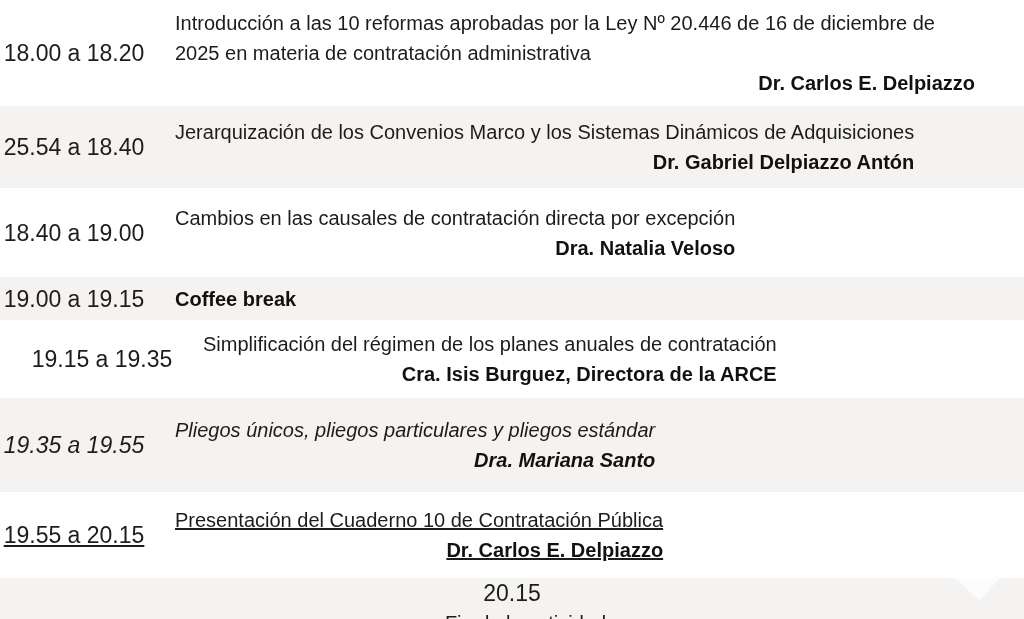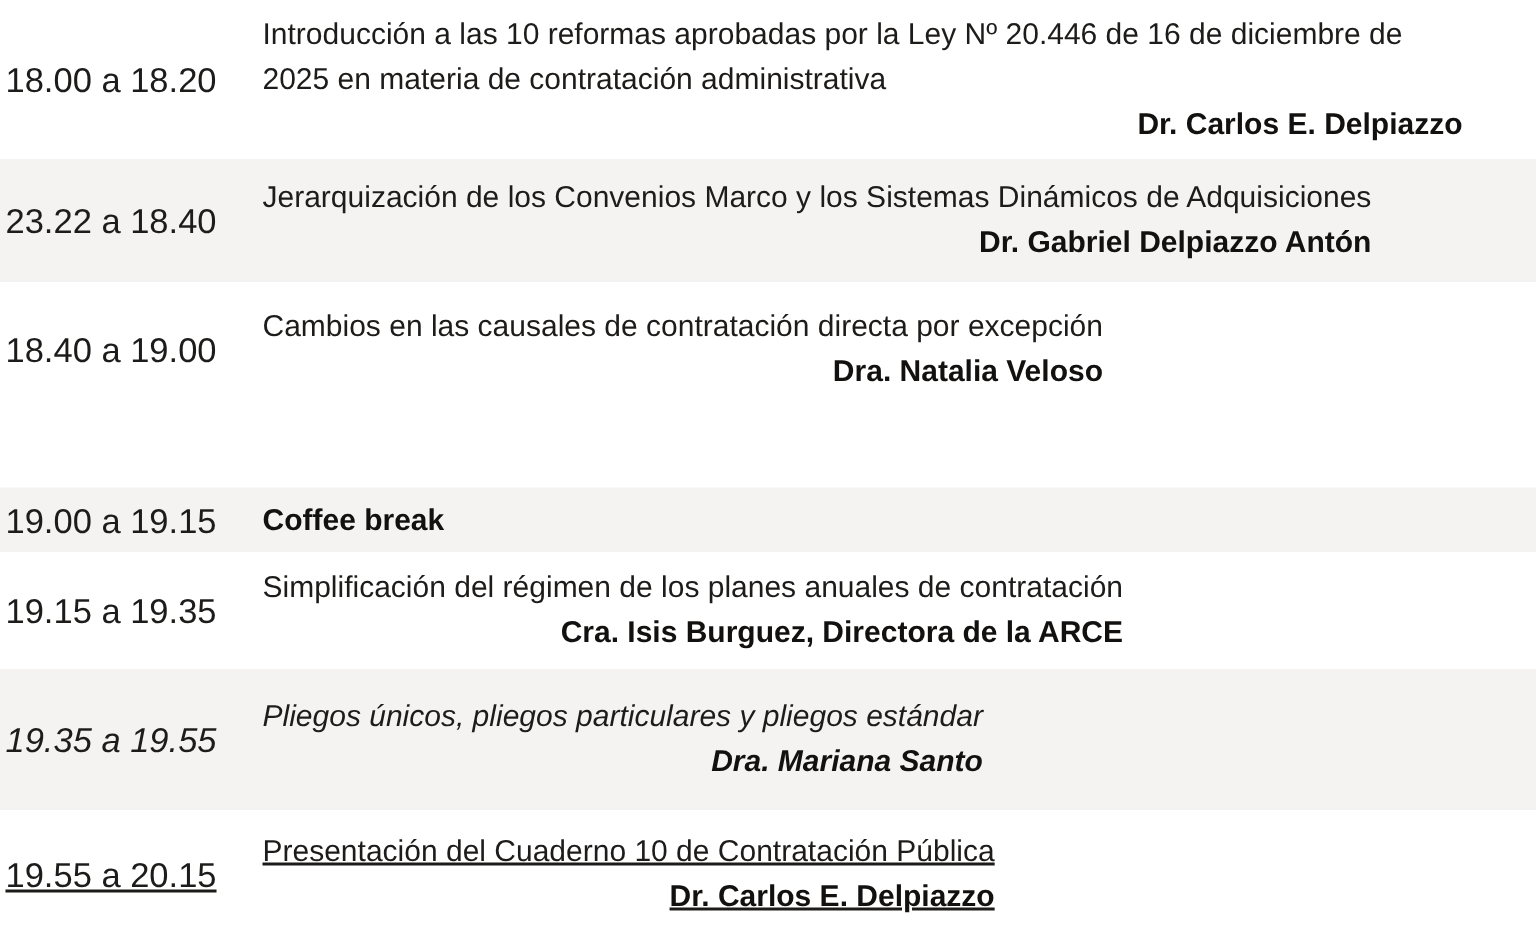--- a/index.html
+++ b/index.html
@@ -19,22 +19,22 @@
   .schedule{width:1024px;}
   .row{
     display:flex;
     align-items:center;
     width:100%;
   }
   .row:nth-child(even){background:var(--stripe);}
   .row:nth-child(1){min-height:106px;}
   .row:nth-child(2){min-height:82px;}
   .row:nth-child(3){min-height:89px;border-radius:18px;}
-  .row:nth-child(4){min-height:43px;margin-top:48px;}
-  .row:nth-child(5){min-height:78px;}
+  .row:nth-child(4){min-height:43px;}
+  .row:nth-child(5){min-height:78px;padding-left:28px;}
   .row:nth-child(6){min-height:94px;font-style:italic;}
   .row:nth-child(7){min-height:86px;text-decoration:underline;}
   .row:nth-child(8){min-height:41px;flex-direction:column;}
   .time{
     width:148px;
     flex-shrink:0;
     text-align:center;
     font-size:23px;
     line-height:30px;
   }
@@ -66,21 +66,21 @@
 
   <div class="row">
     <div class="time">18.00 a 18.20</div>
     <div class="content">
       <div class="title">Introducción a las 10 reformas aprobadas por la Ley Nº 20.446 de 16 de diciembre de 2025 en materia de contratación administrativa</div>
       <div class="speaker">Dr. Carlos E. Delpiazzo</div>
     </div>
   </div>
 
   <div class="row">
-    <div class="time">23.22 a 18.40</div>
+    <div class="time">25.54 a 18.40</div>
     <div class="content">
       <div class="title">Jerarquización de los Convenios Marco y los Sistemas Dinámicos de Adquisiciones</div>
       <div class="speaker">Dr. Gabriel Delpiazzo Antón</div>
     </div>
   </div>
 
   <div class="row">
     <div class="time">18.40 a 19.00</div>
     <div class="content">
       <div class="title">Cambios en las causales de contratación directa por excepción</div>

